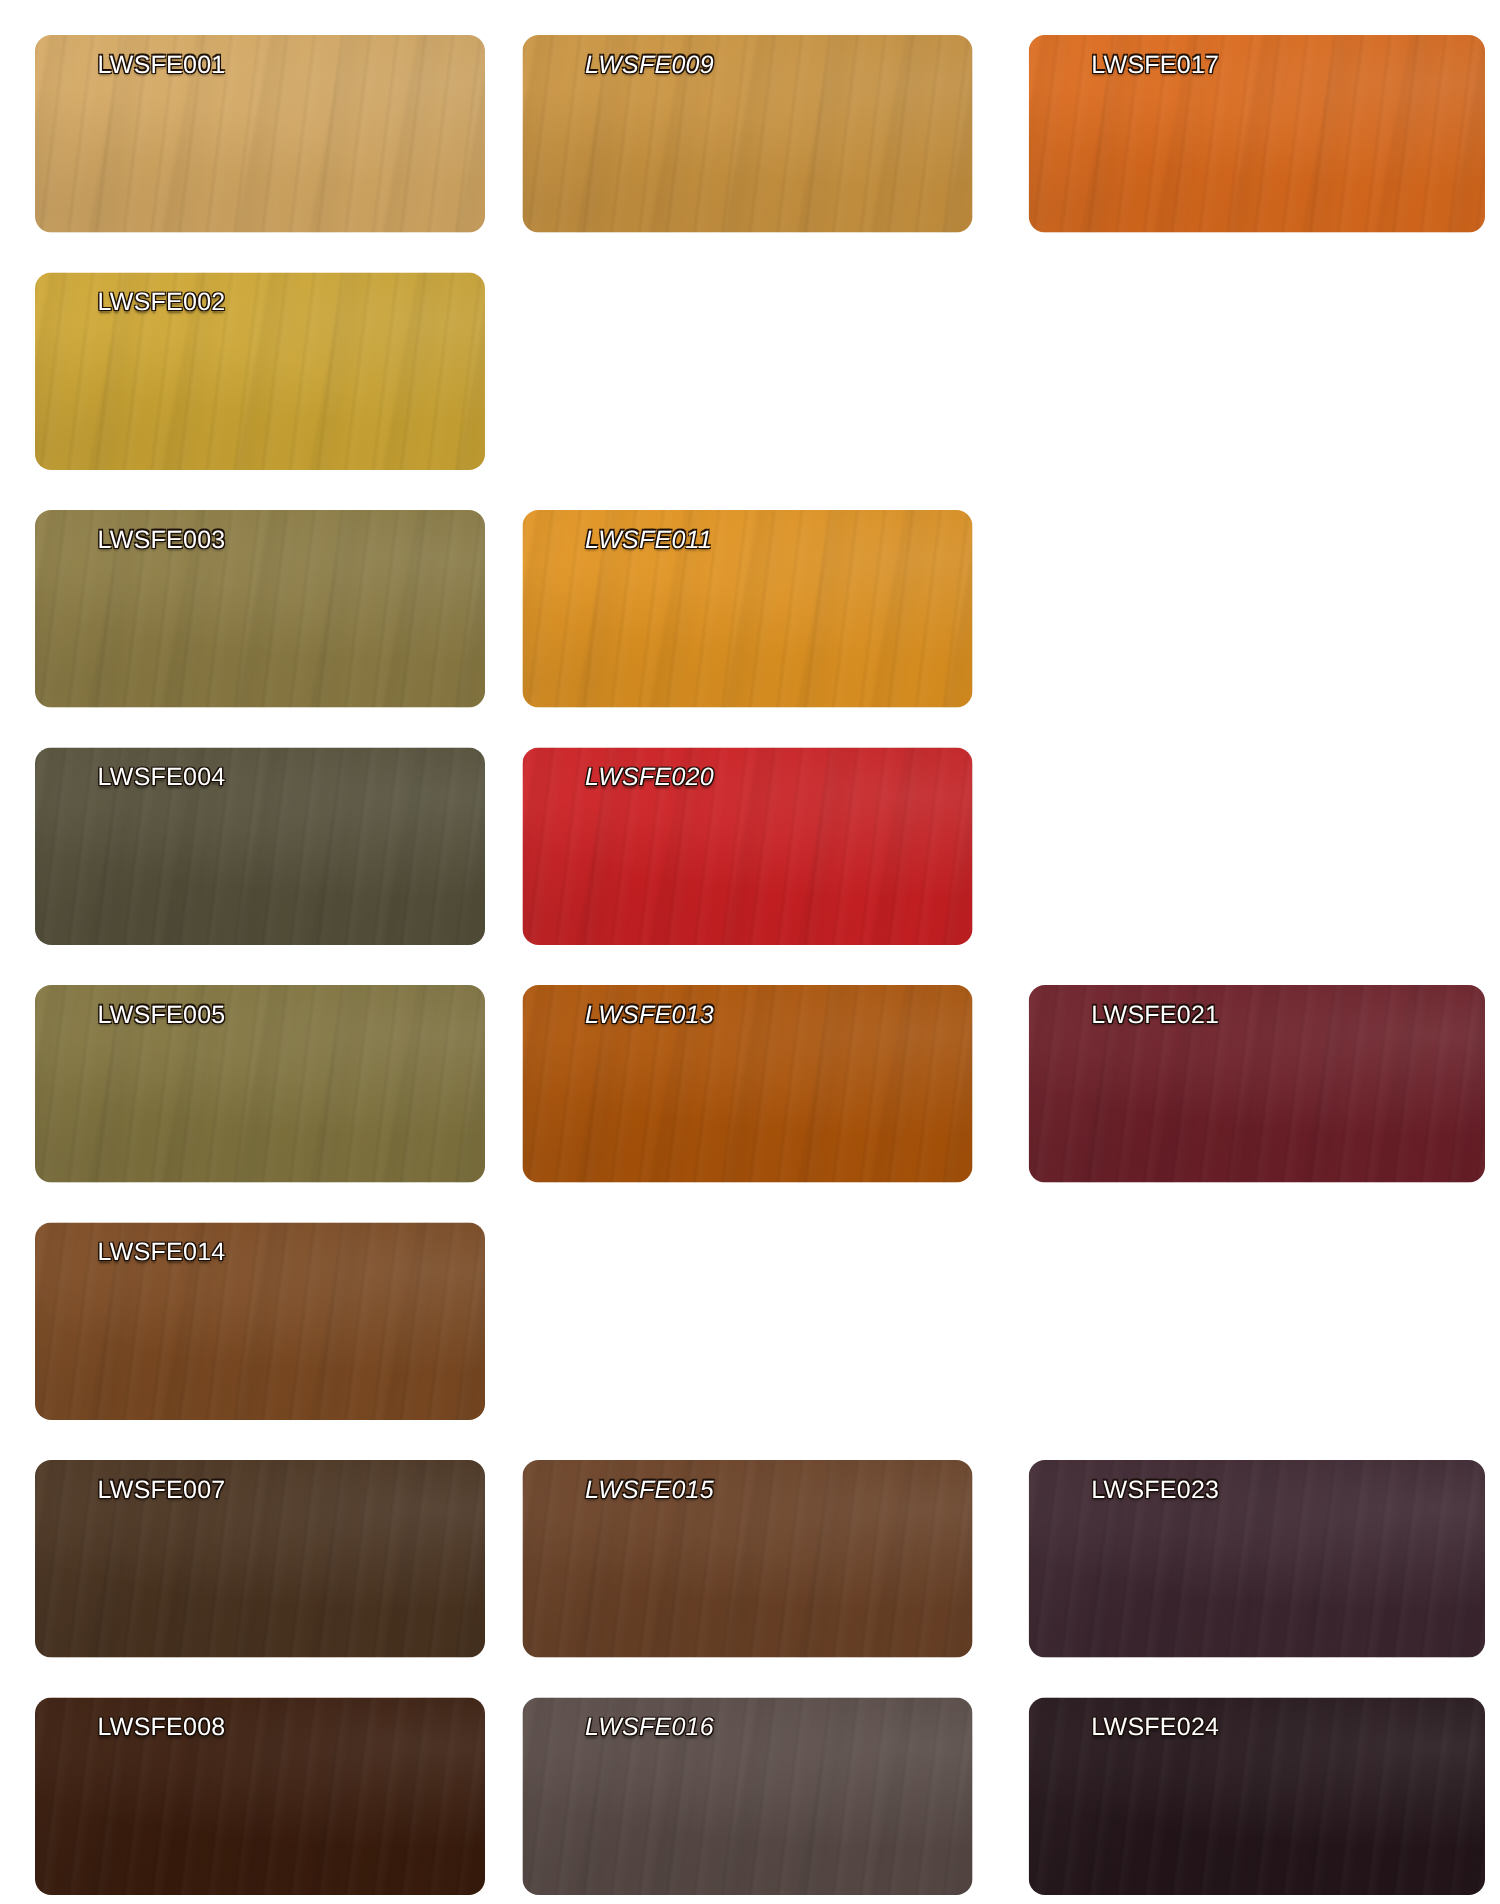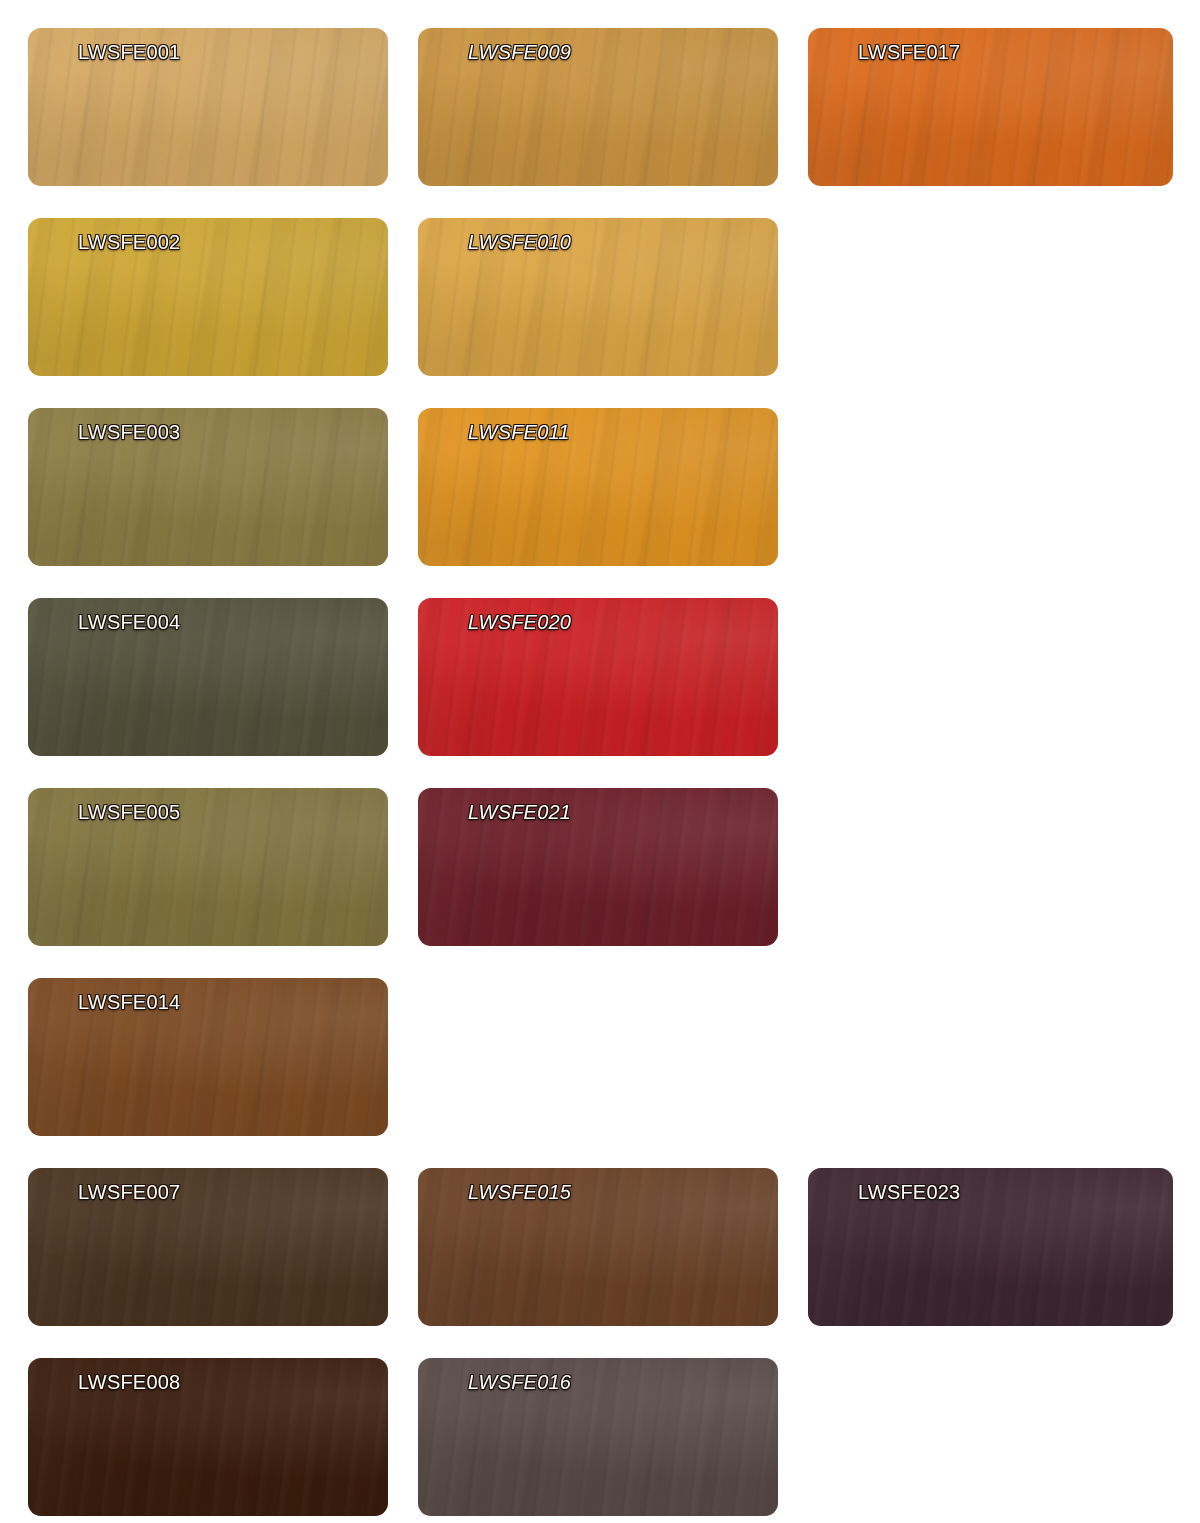--- a/index.html
+++ b/index.html
@@ -34,21 +34,21 @@
     width: 360px;
     height: 158px;
     border-radius: 13px;
     overflow: hidden;
     flex: 0 0 auto;
   }
 
   
   .swatch-row .swatch-cell:nth-child(1) { margin-left: 28px; }
   .swatch-row .swatch-cell:nth-child(2) { margin-left: 30px; font-style: italic; }
-  .swatch-row .swatch-cell:nth-child(3) { margin-left: 30px; width: 365px; }
+  .swatch-row .swatch-cell:nth-child(3) { margin-left: 45px; width: 365px; }
 
   .swatch-base {
     position: absolute;
     inset: 0;
   }
 
   
   .grain-a, .grain-b, .grain-c {
     position: absolute;
     inset: -20%;
@@ -137,28 +137,20 @@
     </div>
     <div class="swatch-row">
       <div class="swatch-cell">
         <div class="swatch-base" style="background: rgb(205, 166, 52);">
           <div class="grain-a"></div>
           <div class="grain-b"></div>
           <div class="grain-c"></div>
         </div>
         <div class="swatch-label">LWSFE002</div>
       </div>
-      <div class="swatch-cell">
-        <div class="swatch-base" style="background: rgb(219, 165, 69);">
-          <div class="grain-a"></div>
-          <div class="grain-b"></div>
-          <div class="grain-c"></div>
-        </div>
-        <div class="swatch-label">LWSFE010</div>
-      </div>
     </div>
     <div class="swatch-row">
       <div class="swatch-cell">
         <div class="swatch-base" style="background: rgb(140, 124, 68);">
           <div class="grain-a"></div>
           <div class="grain-b"></div>
           <div class="grain-c"></div>
         </div>
         <div class="swatch-label">LWSFE003</div>
       </div>
@@ -192,20 +184,28 @@
     <div class="swatch-row">
       <div class="swatch-cell">
         <div class="swatch-base" style="background: rgb(129, 116, 63);">
           <div class="grain-a"></div>
           <div class="grain-b"></div>
           <div class="grain-c"></div>
         </div>
         <div class="swatch-label">LWSFE005</div>
       </div>
       <div class="swatch-cell">
+        <div class="swatch-base" style="background: rgb(172, 84, 9);">
+          <div class="grain-a"></div>
+          <div class="grain-b"></div>
+          <div class="grain-c"></div>
+        </div>
+        <div class="swatch-label">LWSFE013</div>
+      </div>
+      <div class="swatch-cell">
         <div class="swatch-base" style="background: rgb(109, 31, 40);">
           <div class="grain-a"></div>
           <div class="grain-b"></div>
           <div class="grain-c"></div>
         </div>
         <div class="swatch-label">LWSFE021</div>
       </div>
     </div>
     <div class="swatch-row">
       <div class="swatch-cell">
@@ -253,14 +253,22 @@
         <div class="swatch-label">LWSFE008</div>
       </div>
       <div class="swatch-cell">
         <div class="swatch-base" style="background: rgb(88, 74, 70);">
           <div class="grain-a"></div>
           <div class="grain-b"></div>
           <div class="grain-c"></div>
         </div>
         <div class="swatch-label">LWSFE016</div>
       </div>
+      <div class="swatch-cell">
+        <div class="swatch-base" style="background: rgb(36, 21, 26);">
+          <div class="grain-a"></div>
+          <div class="grain-b"></div>
+          <div class="grain-c"></div>
+        </div>
+        <div class="swatch-label">LWSFE024</div>
+      </div>
     </div>
   </div>
 
 </body></html>

